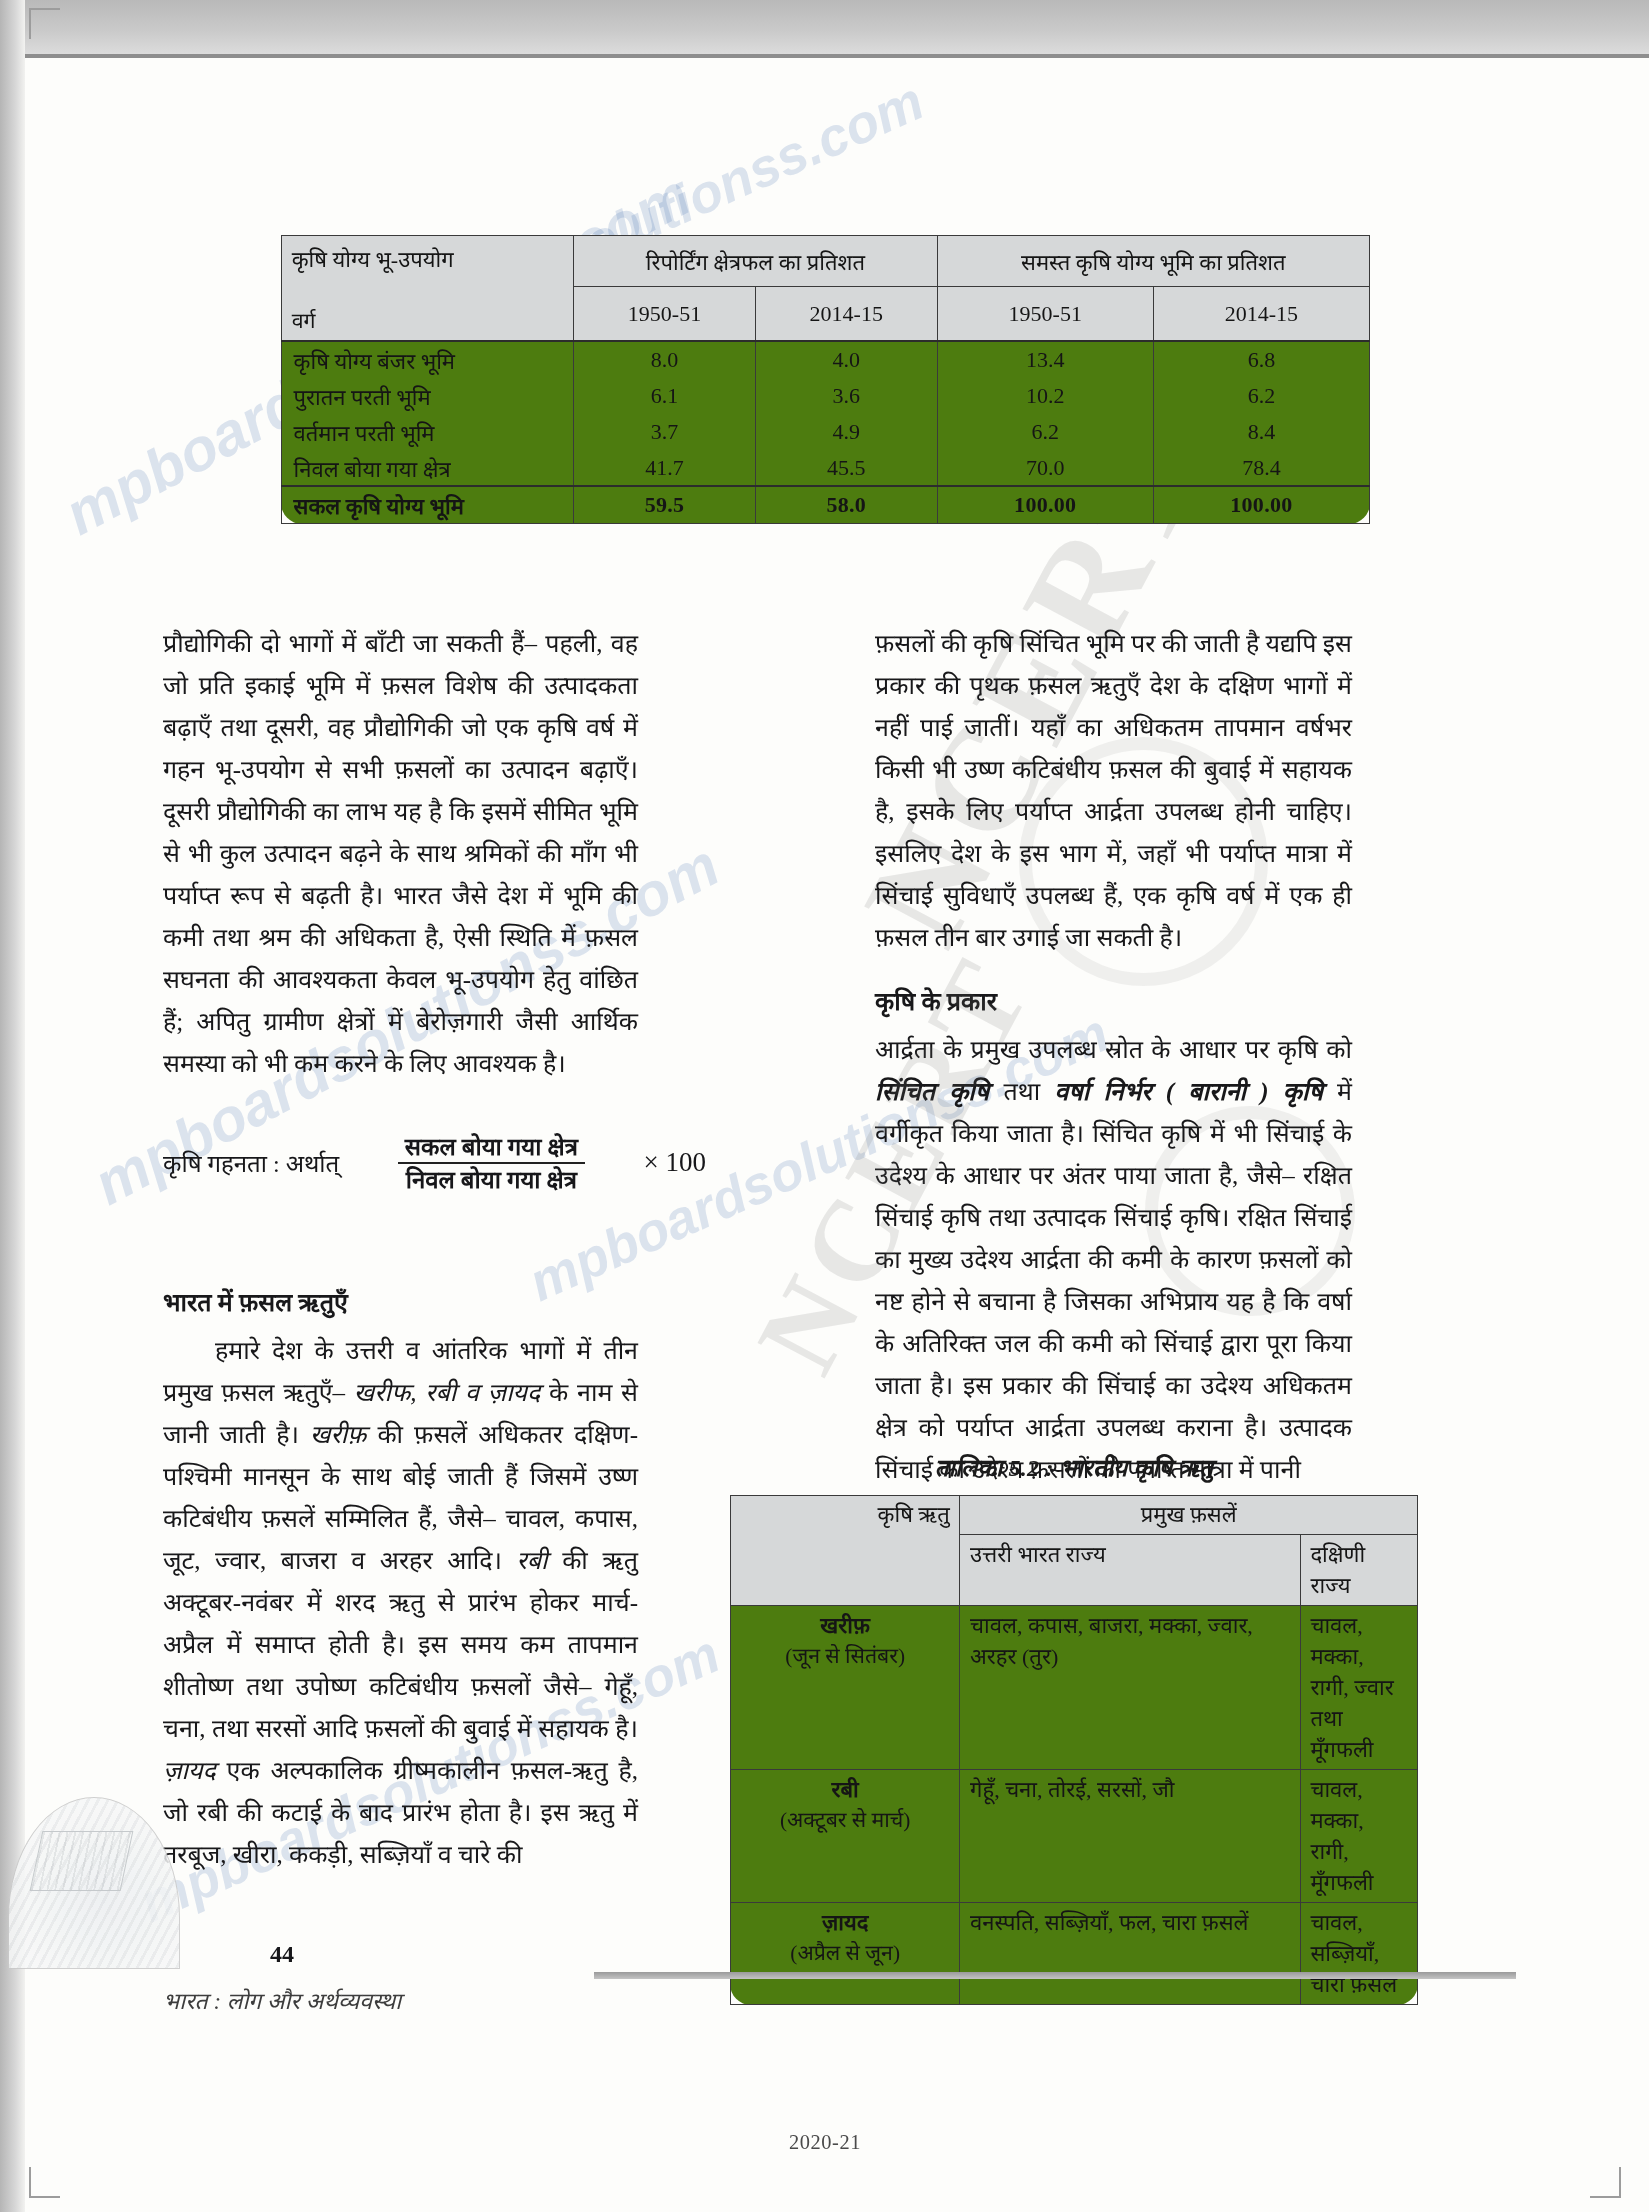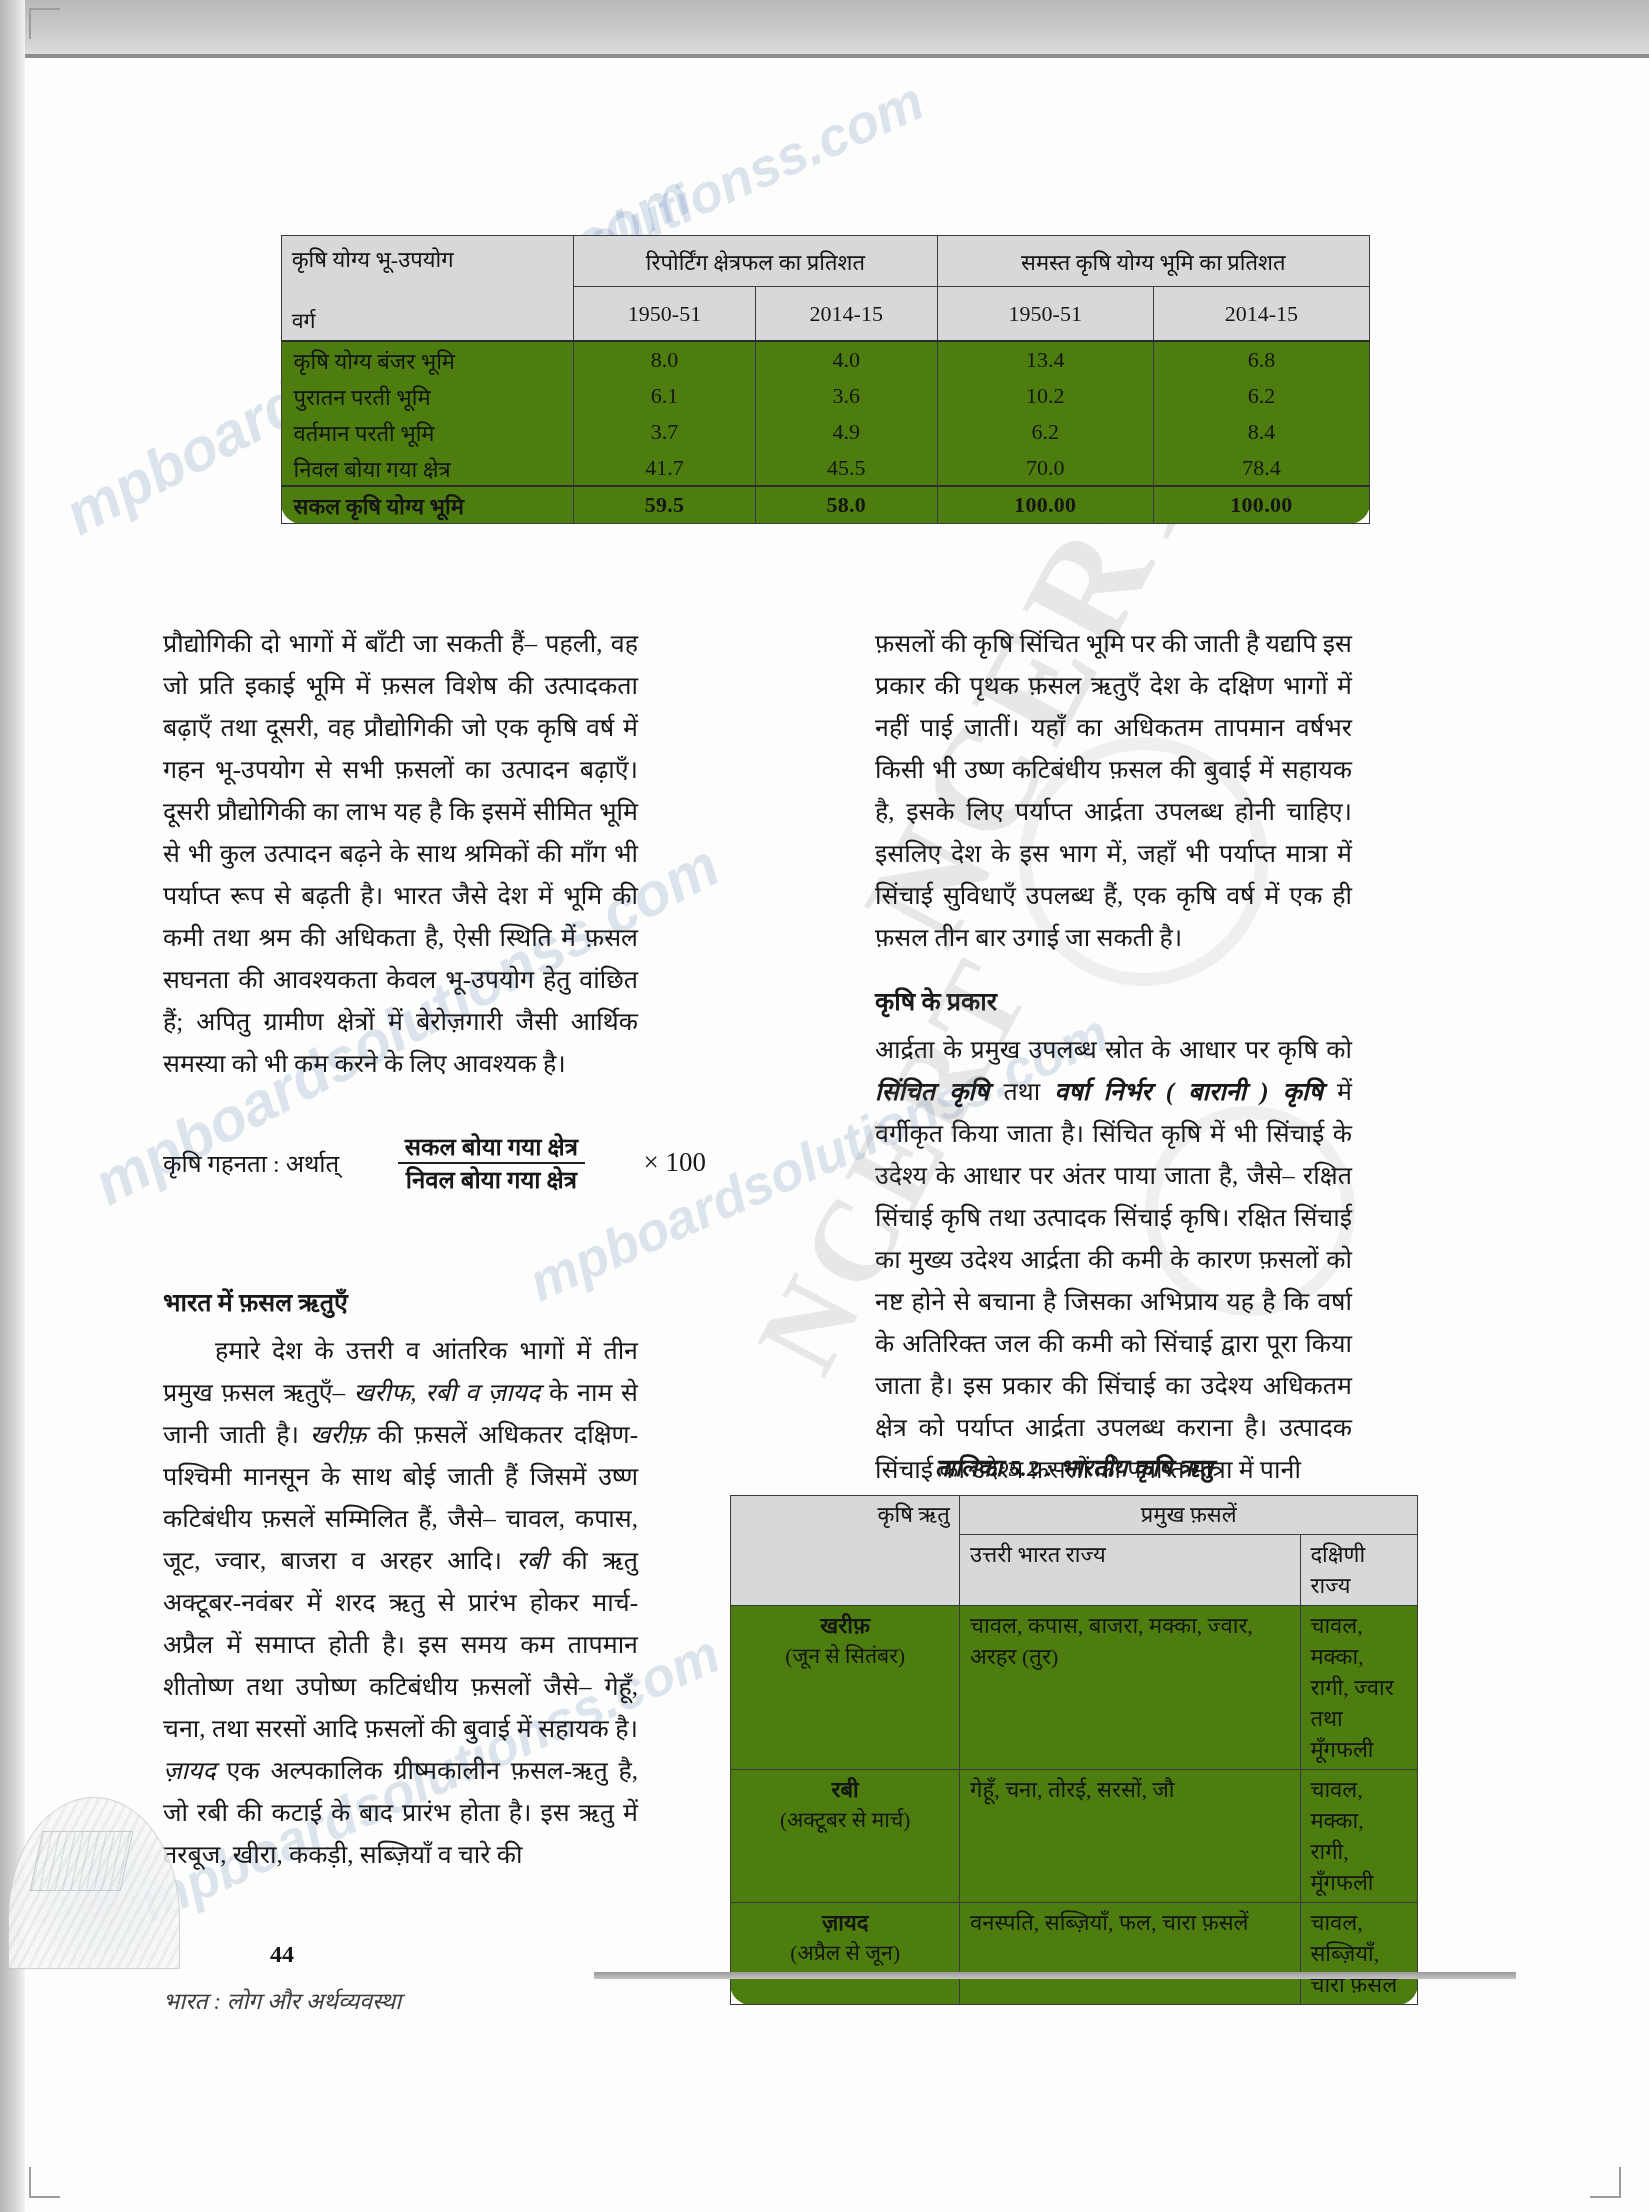--- a/index.html
+++ b/index.html
@@ -439,16 +439,17 @@
 
     <div class="wmN wmN2">NCERT</div>
 
     <div class="emblem"></div>
 
     <div class="footer">
       <span class="pno">44</span>
       <span class="ftxt">भारत : लोग और अर्थव्यवस्था</span>
     </div>
     <div class="footer-rule"></div>
+    <div class="year-stamp">2020-21</div>
 
   </div>
 </div>
 
 
 </body></html>

